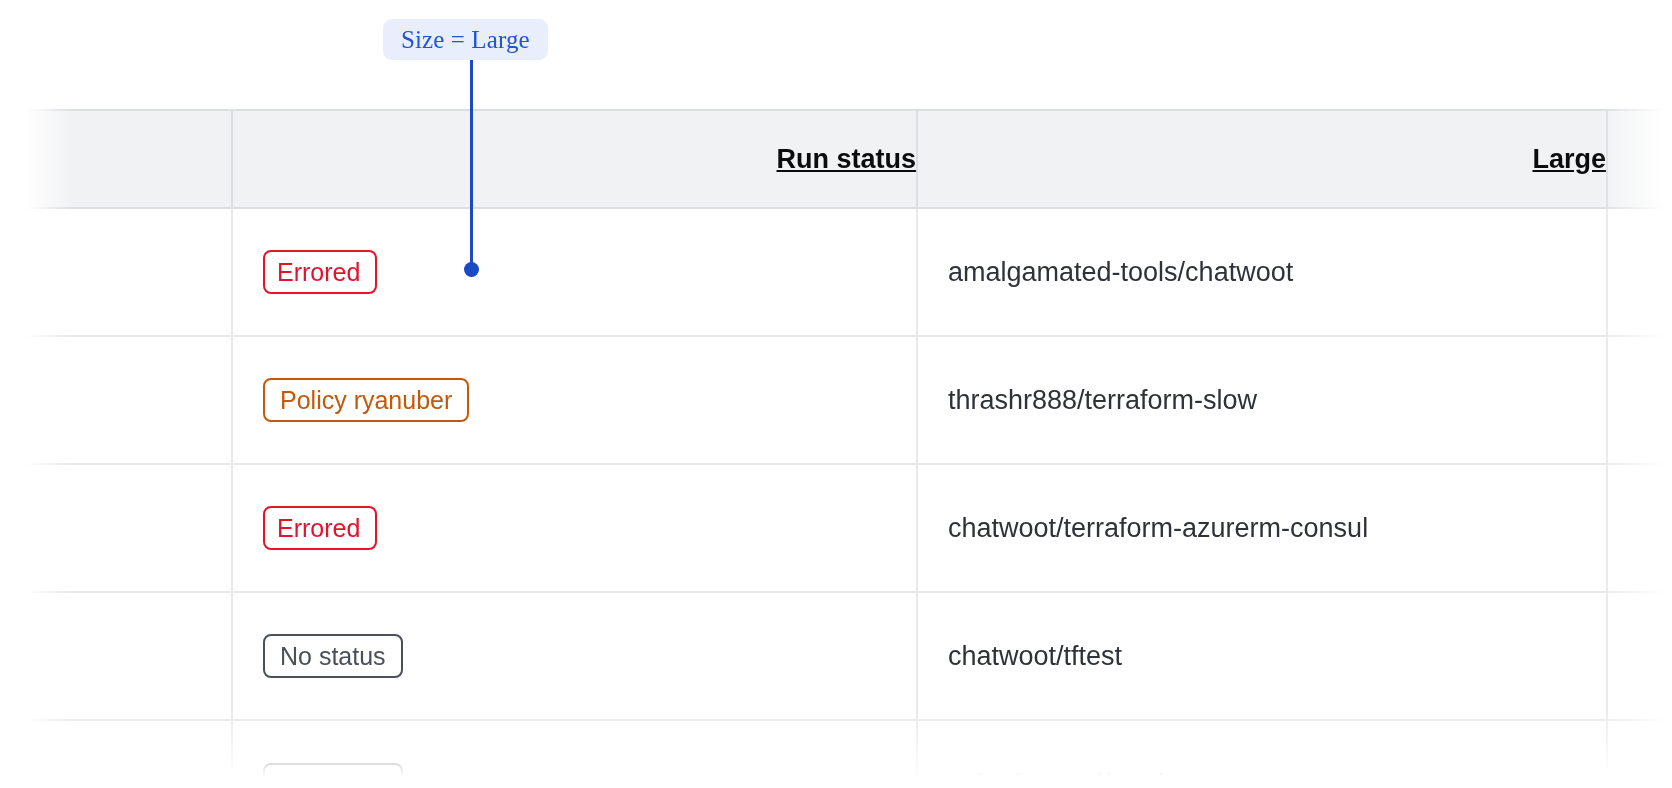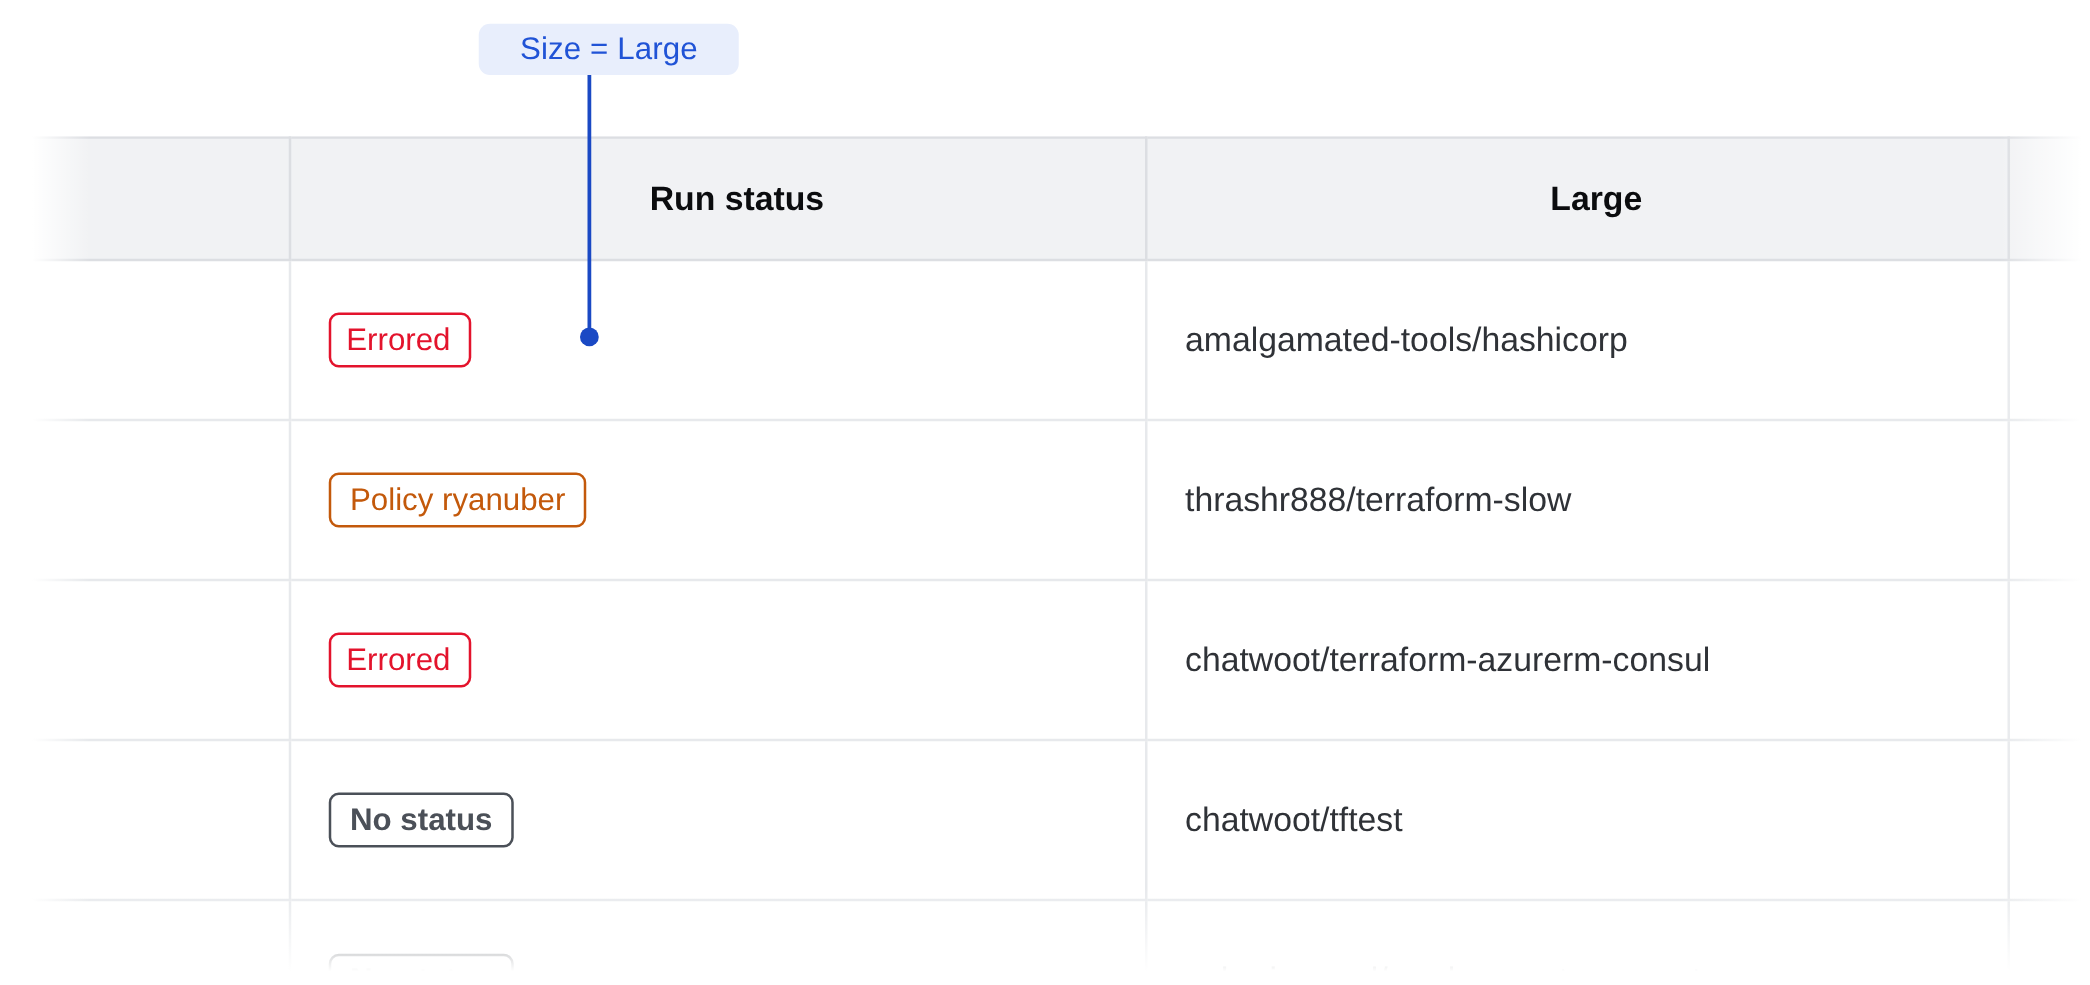--- a/index.html
+++ b/index.html
@@ -17,31 +17,32 @@
     height: 788px;
     background: #ffffff;
   }
 
   
   .callout-pill {
     position: absolute;
     left: 383px;
     top: 19px;
     height: 41px;
-    padding: 0 33px;
+    padding: 0 18px;
     display: flex;
     align-items: center;
     justify-content: center;
     background: #e8eefc;
     border-radius: 9px;
     color: #2053d6;
     font-size: 25px;
     font-weight: 400;
     letter-spacing: 0.1px;
     white-space: nowrap;
+    font-family: Liberation Serif, serif;
   }
   .callout-line {
     position: absolute;
     left: 470px;
     top: 60px;
     width: 3px;
     height: 208px;
     background: #1a49c4;
   }
   .callout-dot {
@@ -72,26 +73,27 @@
   .table col.c-stat  { width: 685px; }
   .table col.c-repo  { width: 690px; }
   .table col.c-tail  { width: 65px; }
 
   thead tr { height: 98px; }
   thead th {
     background: #f1f2f4;
     border-top: 2px solid #dcdee2;
     border-bottom: 2px solid #dcdee2;
     border-right: 2px solid #dcdee2;
-    text-align: center;
+    text-align: right;
     vertical-align: middle;
     font-size: 27px;
     font-weight: 700;
     color: #0b0c0e;
     padding: 0 0 0 30px;
+    text-decoration: underline;
   }
   thead th.c-lead-h { padding: 0; border-right: 2px solid #dcdee2; }
   thead th.c-tail-h { border-right: none; padding: 0; }
 
   tbody tr { height: 128px; }
   tbody td {
     border-bottom: 2px solid #e7e9ec;
     border-right: 2px solid #e7e9ec;
     vertical-align: middle;
     padding: 0 0 0 30px;
@@ -113,21 +115,21 @@
     padding: 0 15px;
     border-radius: 8px;
     border: 2px solid currentColor;
     font-size: 25px;
     line-height: 1;
     background: #ffffff;
     white-space: nowrap;
   }
   .badge.tone-error   { color: #e3132c; padding-left: 12px; }
   .badge.tone-warn    { color: #c3590b; }
-  .badge.tone-neutral { color: #4b5058; font-weight: bold; }
+  .badge.tone-neutral { color: #4b5058; }
 
   
   .fade-left, .fade-right {
     position: absolute;
     top: 0;
     width: 72px;
     height: 788px;
     pointer-events: none;
     z-index: 5;
   }
@@ -165,21 +167,21 @@
           <th class="c-tail-h"></th>
         </tr>
       </thead>
       <tbody>
 
         <tr>
           <td class="c-lead-d"></td>
           <td>
             <span class="badge tone-error">Errored</span>
           </td>
-          <td>amalgamated-tools/hashicorp</td>
+          <td>amalgamated-tools/chatwoot</td>
           <td class="c-tail-d"></td>
         </tr>
 
         <tr>
           <td class="c-lead-d"></td>
           <td>
             <span class="badge tone-warn">Policy ryanuber</span>
           </td>
           <td>thrashr888/terraform-slow</td>
           <td class="c-tail-d"></td>

